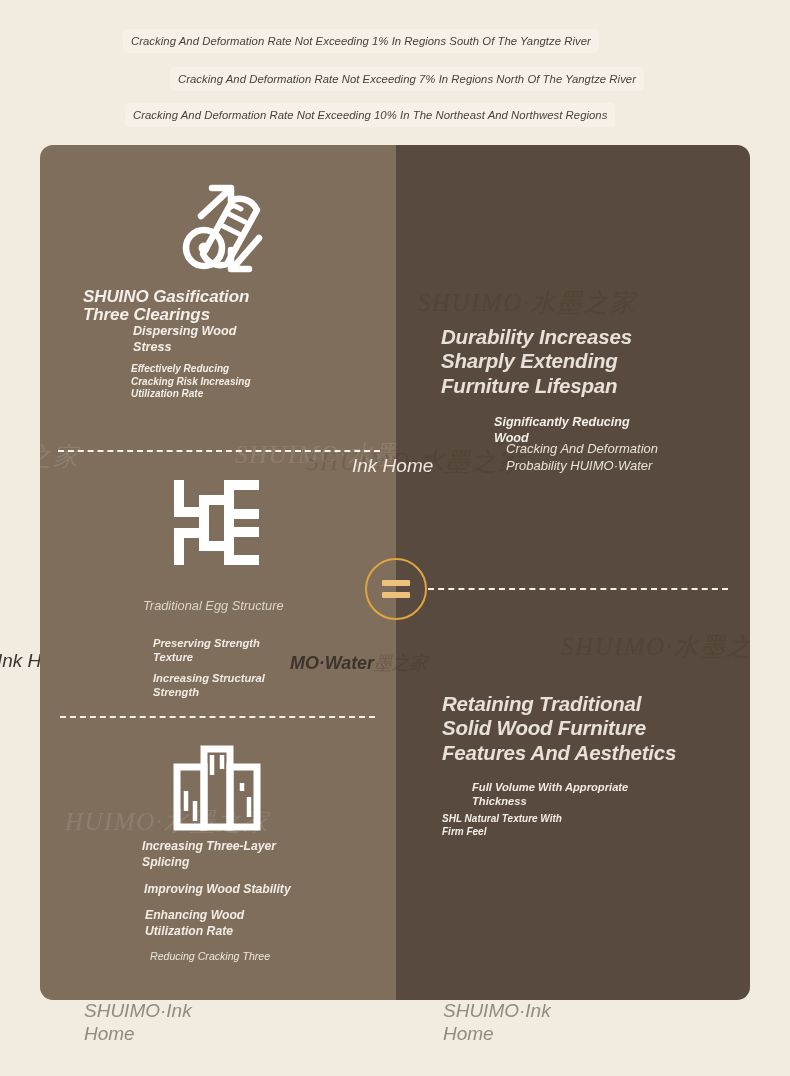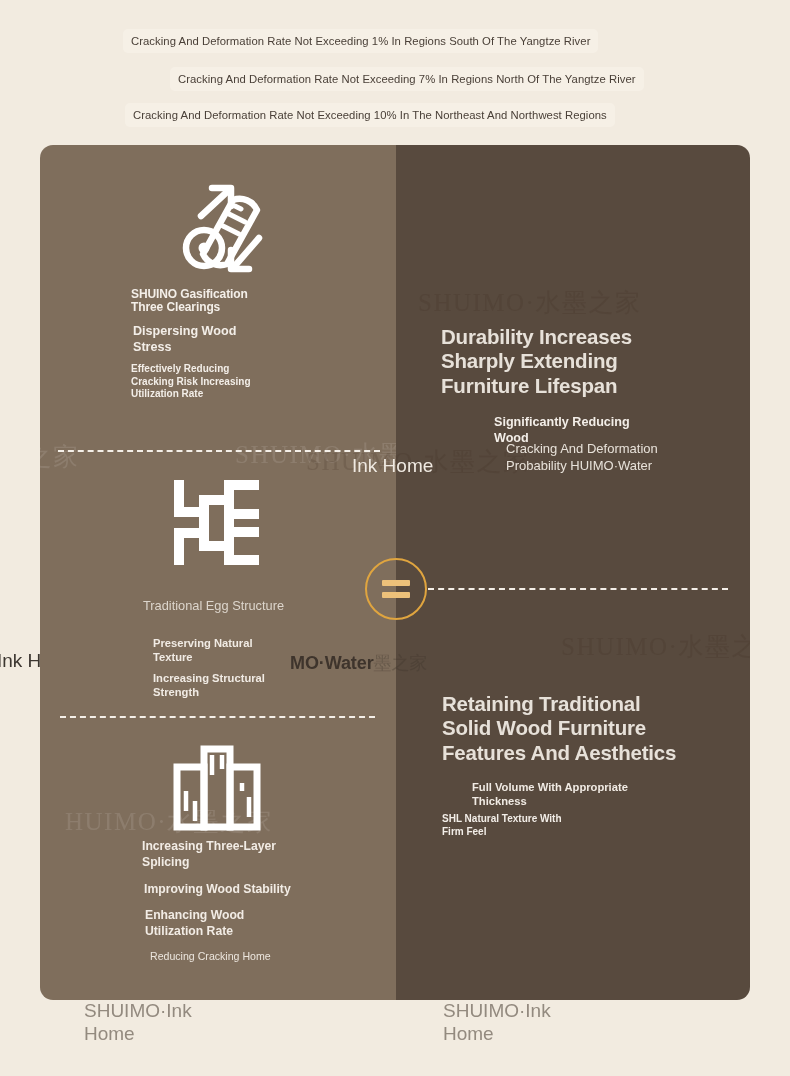--- a/index.html
+++ b/index.html
@@ -10,20 +10,21 @@
     background: #f2ebe0;
     font-family: "Liberation Sans", sans-serif;
     overflow: hidden;
   }
 
   #page {
     position: relative;
     width: 693px;
     height: 1076px;
     background: #f2ebe0;
+    font-style: italic;
   }
 
   
   .claims {
     position: absolute;
     top: 0; left: 0;
     width: 790px;
     height: 144px;
   }
   .claim-row {
@@ -116,25 +117,24 @@
   }
   .icon-wrap svg { display: block; }
 
   
   .tb {
     position: absolute;
     white-space: pre-line;
     color: #f4efe9;
   }
   .t-head {
-    font-size: 12px;
+    font-size: 17px;
     font-weight: 700;
     line-height: 1.07;
     letter-spacing: -0.1px;
-    margin-left: 48px;
   }
   .t-head-big {
     font-size: 20.5px;
     font-weight: 700;
     line-height: 1.19;
     color: #e7e1d9;
     letter-spacing: -0.2px;
   }
   .t-sub-m {
     font-size: 12.6px;
@@ -316,21 +316,21 @@
             <path d="M55 34 L55 52"></path>
 
             <path d="M5 80 L5 53 L30 53 L30 66 L52 66"></path>
 
             <path d="M80 80 L55 80 L55 52 L80 52"></path>
           </g>
         </svg>
       </span>
 
       <div class="tb t-light-13" style="left:103px; top:453px;">Traditional Egg Structure</div>
-      <div class="tb t-reg-11" style="left:113px; top:491px;">Preserving Natural
+      <div class="tb t-reg-11" style="left:113px; top:491px;">Preserving Strength
 Texture</div>
       <div class="tb t-reg-11" style="left:113px; top:526px;">Increasing Structural
 Strength</div>
 
       <div class="dash" style="left:20px; top:571px; width:315px;"></div>
 
       <span class="icon-wrap" style="left:133px; top:600px;">
         <svg width="88" height="86" viewBox="0 0 88 86" fill="none">
           <g stroke="#ffffff" stroke-width="7" stroke-linejoin="miter" stroke-linecap="butt">
 
@@ -350,21 +350,21 @@
             <path d="M76 52 L76 72"></path>
           </g>
         </svg>
       </span>
 
       <div class="tb t-reg-12" style="left:102px; top:694px;">Increasing Three-Layer
 Splicing</div>
       <div class="tb t-reg-12" style="left:104px; top:737px;">Improving Wood Stability</div>
       <div class="tb t-reg-12" style="left:105px; top:763px;">Enhancing Wood
 Utilization Rate</div>
-      <div class="tb t-reg-105" style="left:110px; top:805px;">Reducing Cracking Home</div>
+      <div class="tb t-reg-105" style="left:110px; top:805px;">Reducing Cracking Three</div>
     </div>
 
     <div class="panel-right">
 
       <div class="wm wm-dk" style="left:22px; top:141px;">SHUIMO·水墨之家</div>
       <div class="wm wm-dk" style="left:-90px; top:300px;">SHUIMO·水墨之家</div>
       <div class="wm wm-dk" style="left:165px; top:485px;">SHUIMO·水墨之家</div>
 
       <div class="tb t-head-big" style="left:45px; top:180px;">Durability Increases
 Sharply Extending

